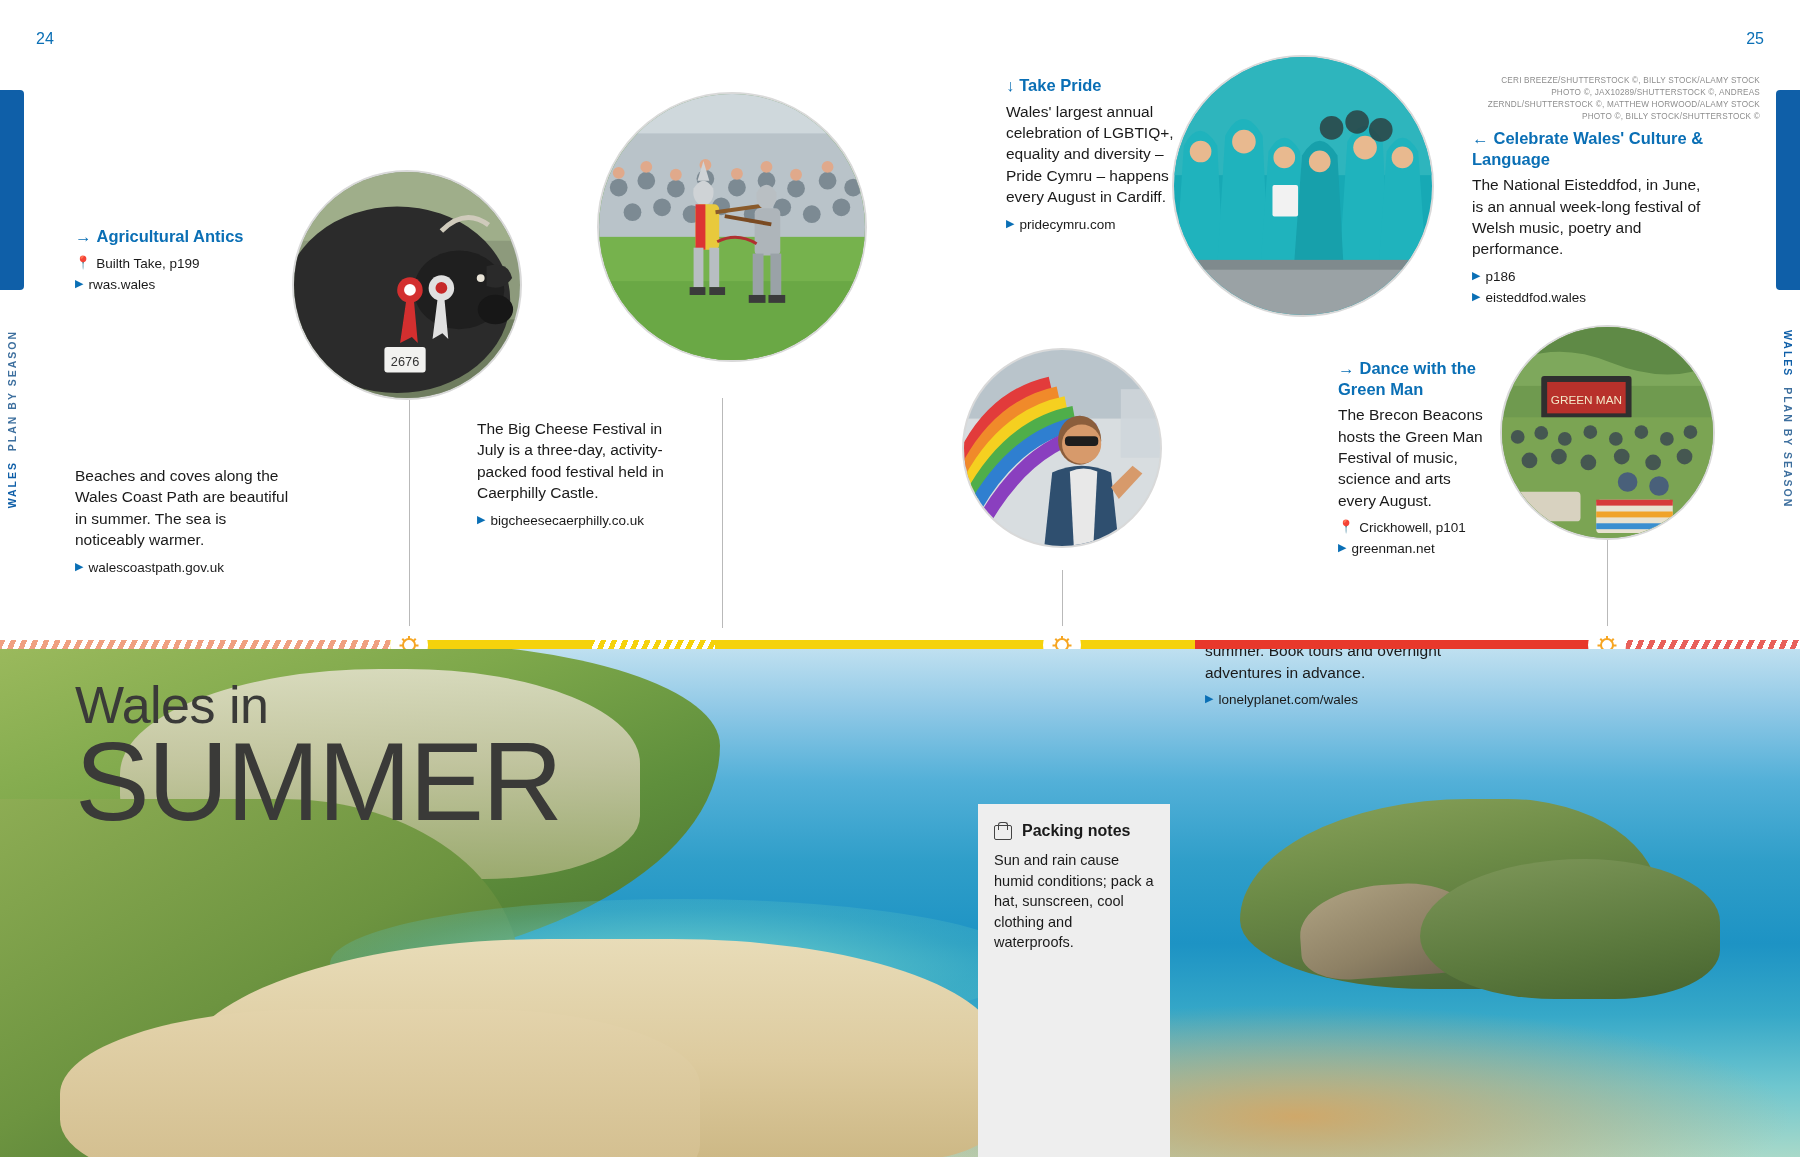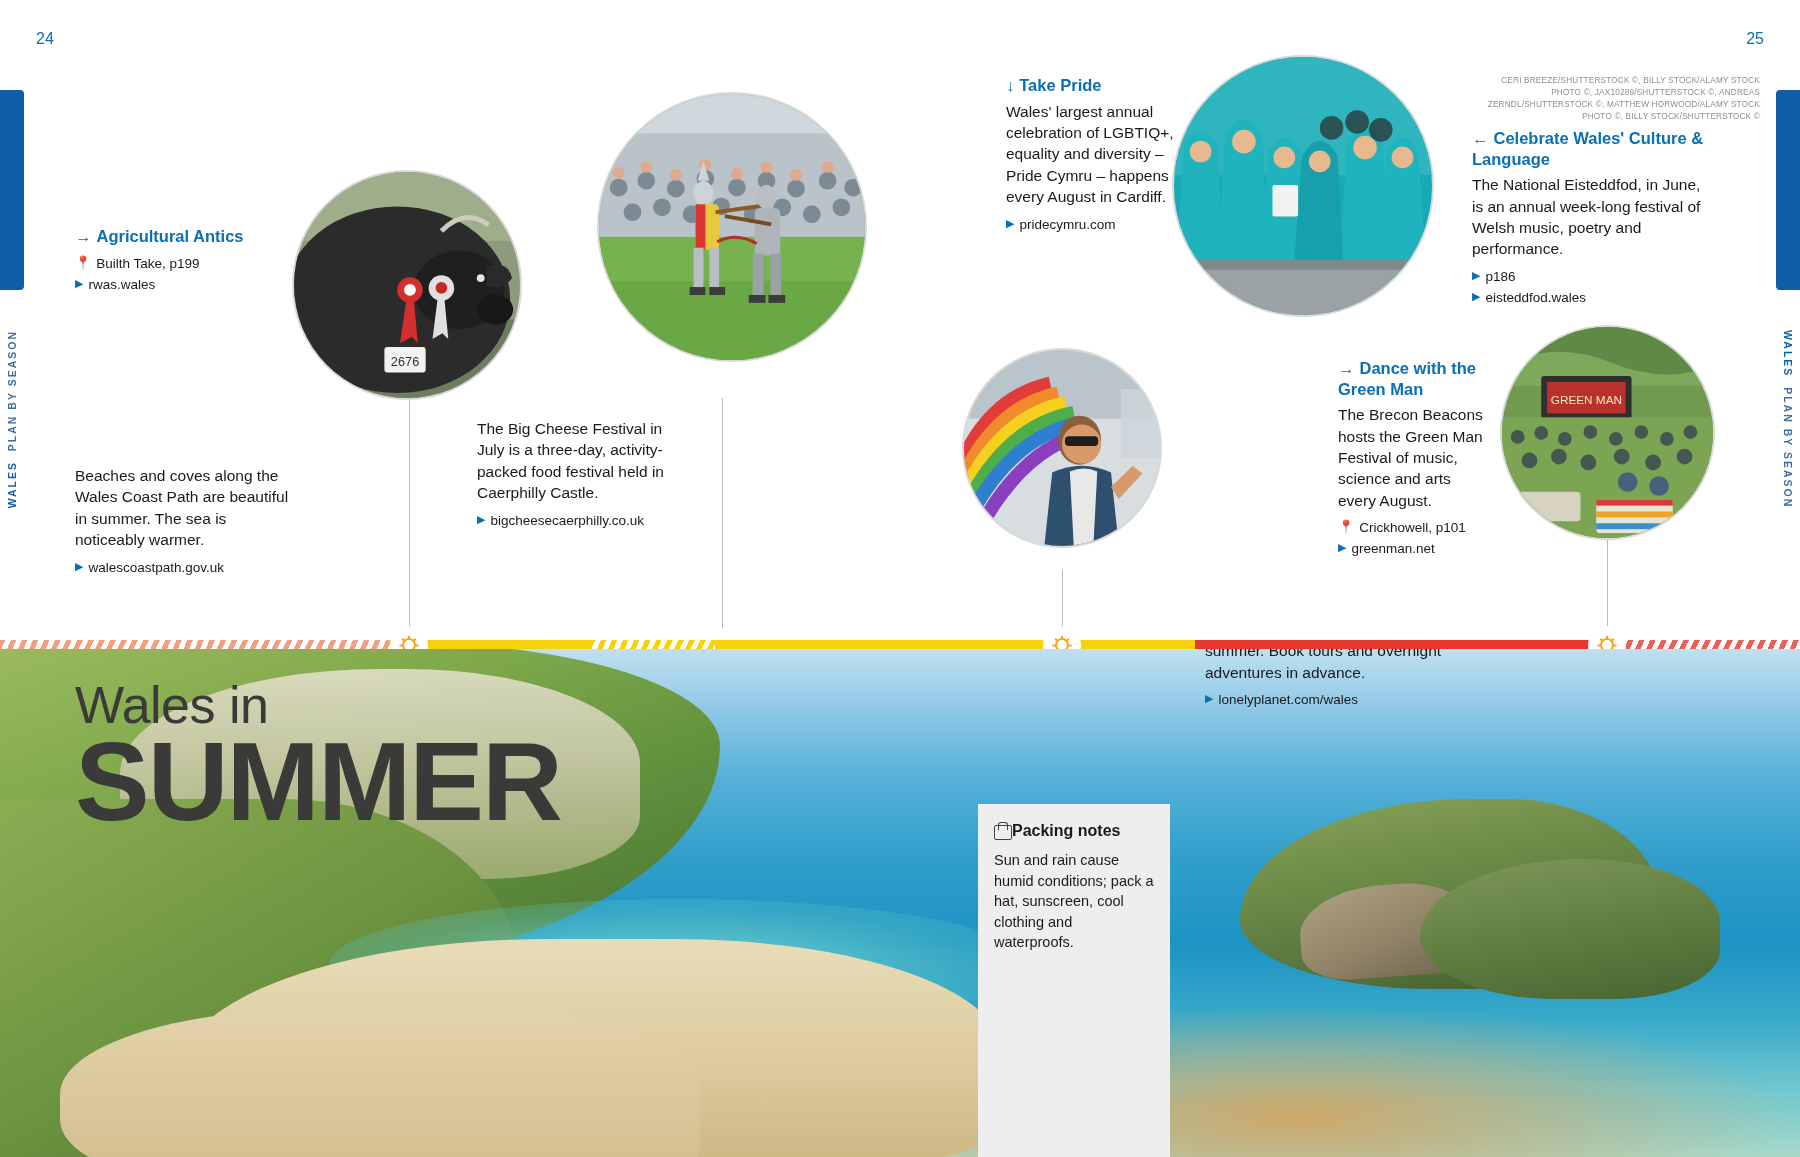--- a/index.html
+++ b/index.html
@@ -160,34 +160,34 @@
   .hero-shallow {
     position:absolute; left:330px; top:250px; width:700px; height:130px;
     background:radial-gradient(ellipse at 50% 50%, rgba(122,217,205,.85) 0%, rgba(90,196,196,.35) 60%, rgba(90,196,196,0) 100%);
     border-radius:50%;
   }
 
   .hero-title {
     position:absolute; left:75px; top:30px; color:#3a3a38;
   }
   .hero-title .l1 { font-size:52px; font-weight:normal; letter-spacing:-.5px; line-height:1; }
-  .hero-title .l2 { font-size:112px; font-weight:bold; letter-spacing:-2px; line-height:.95; margin-top:-2px;}
+  .hero-title .l2 { font-size:112px; font-weight:normal; letter-spacing:-2px; line-height:.95; margin-top:-2px;}
 
   .demand {
     position:absolute; left:1205px; top:-30px; width:290px;
   }
   .demand .body { font-size:15.5px; line-height:1.38; }
 
   .packing {
     position:absolute; left:978px; top:155px; width:192px; bottom:-10px;
     background:#eeeeee; padding:18px 16px 10px 16px;
   }
   .packing h4 {
     margin:0 0 10px 0; font-size:16px; font-weight:bold; color:#1a1a1a;
-    display:flex; align-items:center; gap:2px;
+    display:flex; align-items:center; gap:12px;
   }
   .packing p { margin:0; font-size:14.5px; line-height:1.42; }
   .bag-icon { width:16px; height:18px; position:relative; display:inline-block; }
   .bag-icon:before {
     content:""; position:absolute; left:0; bottom:0; width:16px; height:13px;
     border:1.6px solid #444; border-radius:2px;
   }
   .bag-icon:after {
     content:""; position:absolute; left:4px; top:0; width:8px; height:7px;
     border:1.6px solid #444; border-bottom:none; border-radius:3px 3px 0 0;

